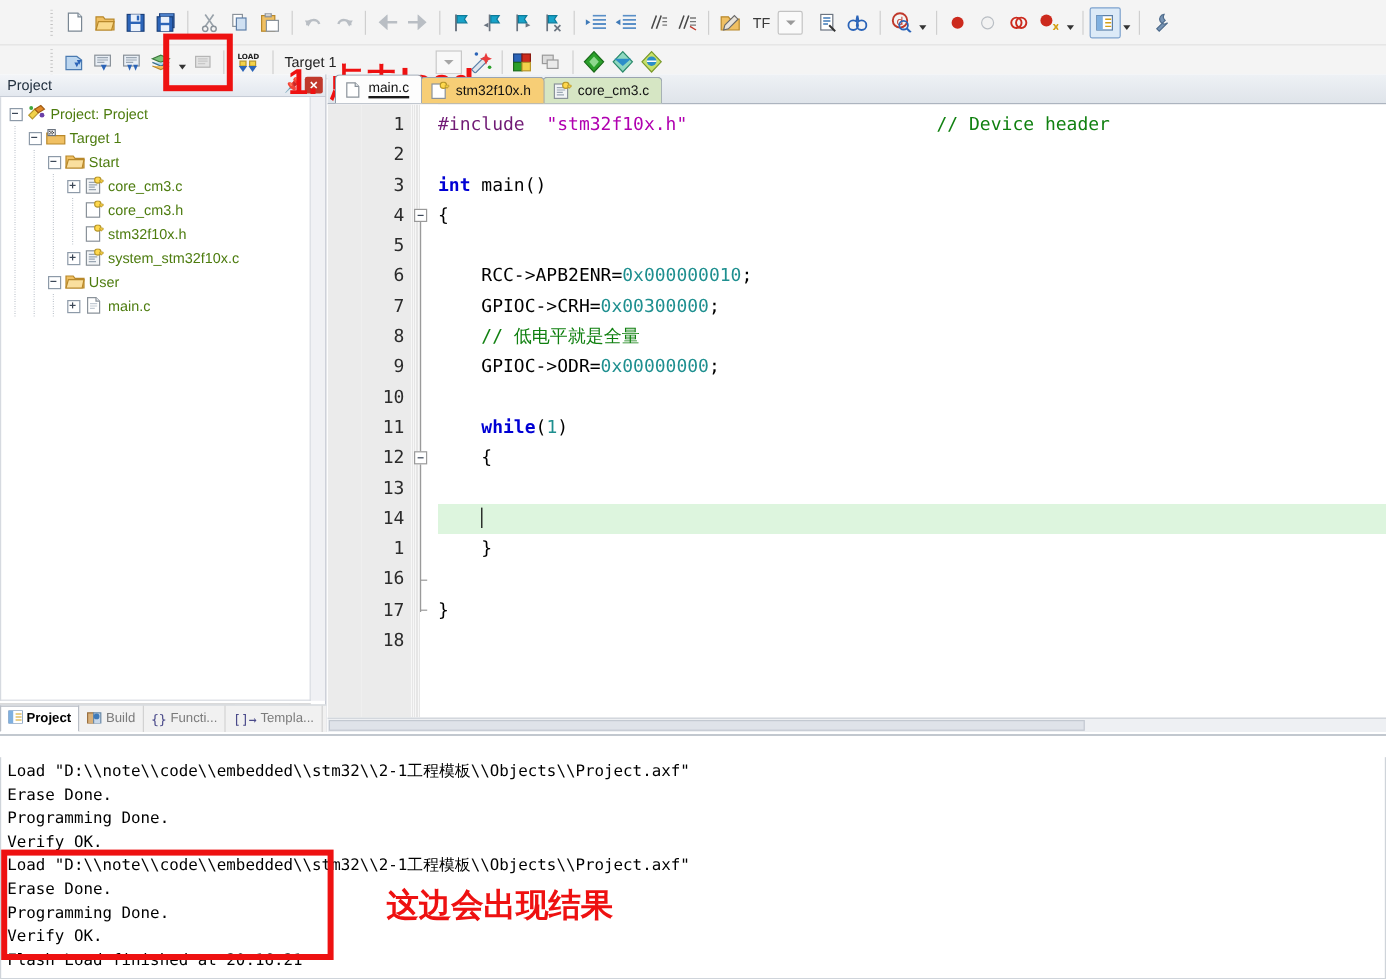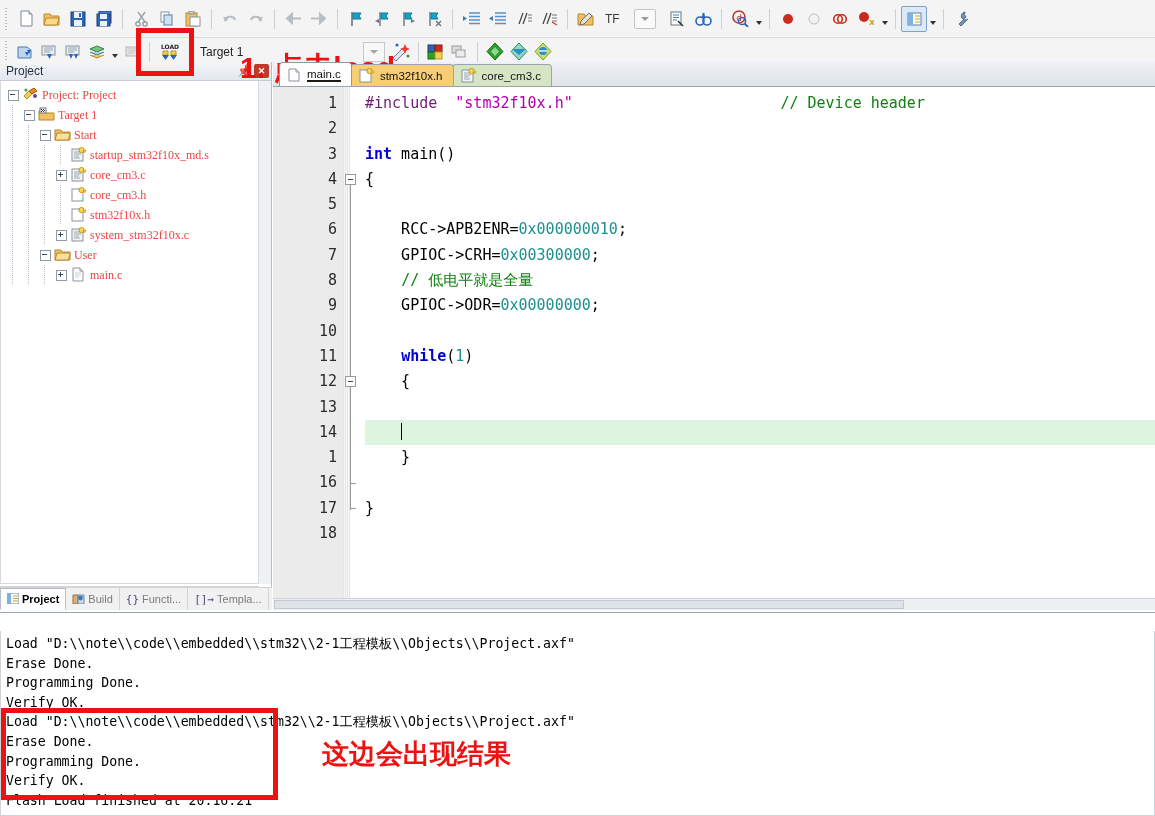--- a/index.html
+++ b/index.html
@@ -12,21 +12,21 @@
     font-size: 12px;
     color: #000;
   }
   #app { position: relative; width: 1155px; height: 816px; }
 
   
   .toolbar {
     position: absolute; left: 0; width: 1155px;
     background: #f4f4f4;
     border-bottom: 1px solid #dcdcdc;
-    display: flex; align-items: center;
+    display: flex; align-items: center; padding-left: 37px;
   }
   #toolbar-main { top: 0; height: 38px; }
   #toolbar-build { top: 38px; height: 28px; background: #f4f4f4; }
   .grip { width: 8px; height: 22px; margin: 0 2px 0 3px;
           background-image: repeating-linear-gradient(to bottom,#bdbdbd 0 1px,transparent 1px 3px);
           background-size: 2px 3px; background-repeat: repeat-y;
           background-position: 2px 0; }
   .tb-sep { width: 1px; height: 20px; background: #cfcfcf; margin: 0 5px; }
   .tb-btn {
     width: 26px; height: 26px; display: flex; align-items: center; justify-content: center;
@@ -69,21 +69,21 @@
   .pin-icon { width: 14px; text-align: center; font-size: 12px; color: #3a4452; }
   .close-box { width: 15px; height: 14px; background: #c0392b; color: #fff;
                display: flex; align-items: center; justify-content: center;
                font-size: 9px; font-weight: bold; margin-left: 3px; border-radius: 2px; }
   #project-tree {
     position: absolute; top: 19px; left: 0; right: 12px; bottom: 26px;
     background: #fff; border: 1px solid #d6dae0; border-top: none;
     overflow: hidden; padding: 4px 0 0 4px;
   }
   .tnode { display: flex; align-items: center; height: 20px; font-size: 12px;
-           color: #ef4444; white-space: nowrap; font-family: Liberation Serif, serif; }
+           color: #4d7c0f; white-space: nowrap; }
   .tw { width: 16px; height: 20px; position: relative; flex: none; }
   .tw.box::before {
     content: ""; position: absolute; left: 3px; top: 5px; width: 9px; height: 9px;
     border: 1px solid #8d9aa8; background: #fff;
   }
   .tw.box::after {
     content: ""; position: absolute; left: 5px; top: 9px; width: 5px; height: 1px;
     background: #3c4858;
   }
   .tw.box.plus > i {
@@ -567,33 +567,20 @@
           <span class="ticon"><svg width="17" height="14" viewBox="0 0 17 14">
               <path d="M1 3h6l1.5 2H16v8H1z" fill="#f0c063" stroke="#b8882a"></path>
               <path d="M3 6h13l-1.5 7H1z" fill="#fadf9e" stroke="#b8882a"></path>
             </svg></span>
           <span class="tlabel">Start</span>
         </div>
         <div class="tnode">
           <span class="tw dots"></span>
           <span class="tw dots"></span>
           <span class="tw dots"></span>
-          <span class="tw dots"></span>
-          <span class="ticon"><svg width="17" height="15" viewBox="0 0 17 15">
-              <rect x="2" y="2" width="11" height="12" fill="#f2f4f6" stroke="#8a929a"></rect>
-              <path d="M4 5h7M4 7h7M4 9h5M4 11h6" stroke="#9aa6b3" stroke-width="1"></path>
-              <circle cx="11.5" cy="3" r="2.6" fill="#ffd84d" stroke="#b8972a"></circle>
-              <path d="M13 3h3v1.4h-1v1h-1v-1h-1z" fill="#ffd84d" stroke="#b8972a" stroke-width="0.6"></path>
-            </svg></span>
-          <span class="tlabel">startup_stm32f10x_md.s</span>
-        </div>
-        <div class="tnode">
-          <span class="tw dots"></span>
-          <span class="tw dots"></span>
-          <span class="tw dots"></span>
           <span class="tw box plus">
             <i></i>
           </span>
           <span class="ticon"><svg width="17" height="15" viewBox="0 0 17 15">
               <rect x="2" y="2" width="11" height="12" fill="#f2f4f6" stroke="#8a929a"></rect>
               <path d="M4 5h7M4 7h7M4 9h5M4 11h6" stroke="#9aa6b3" stroke-width="1"></path>
               <circle cx="11.5" cy="3" r="2.6" fill="#ffd84d" stroke="#b8972a"></circle>
               <path d="M13 3h3v1.4h-1v1h-1v-1h-1z" fill="#ffd84d" stroke="#b8972a" stroke-width="0.6"></path>
             </svg></span>
           <span class="tlabel">core_cm3.c</span>

